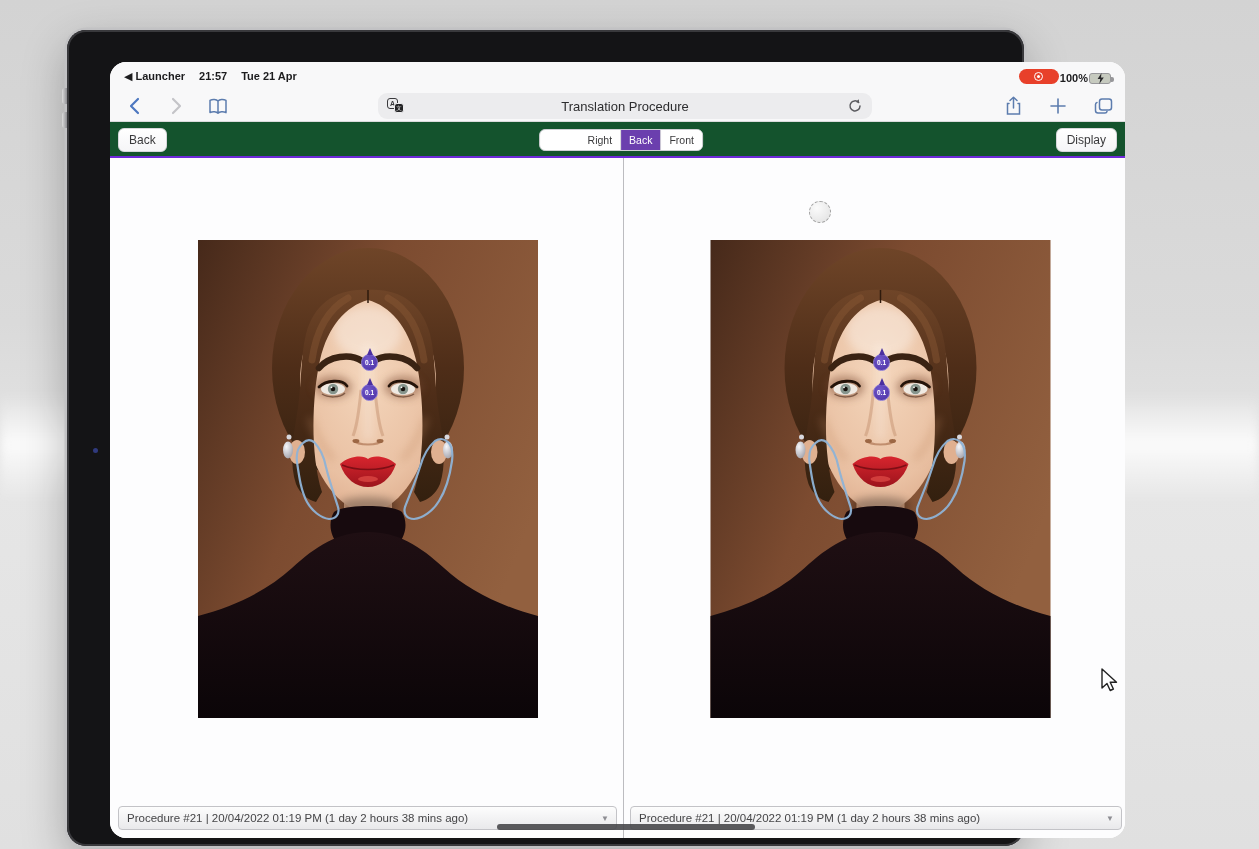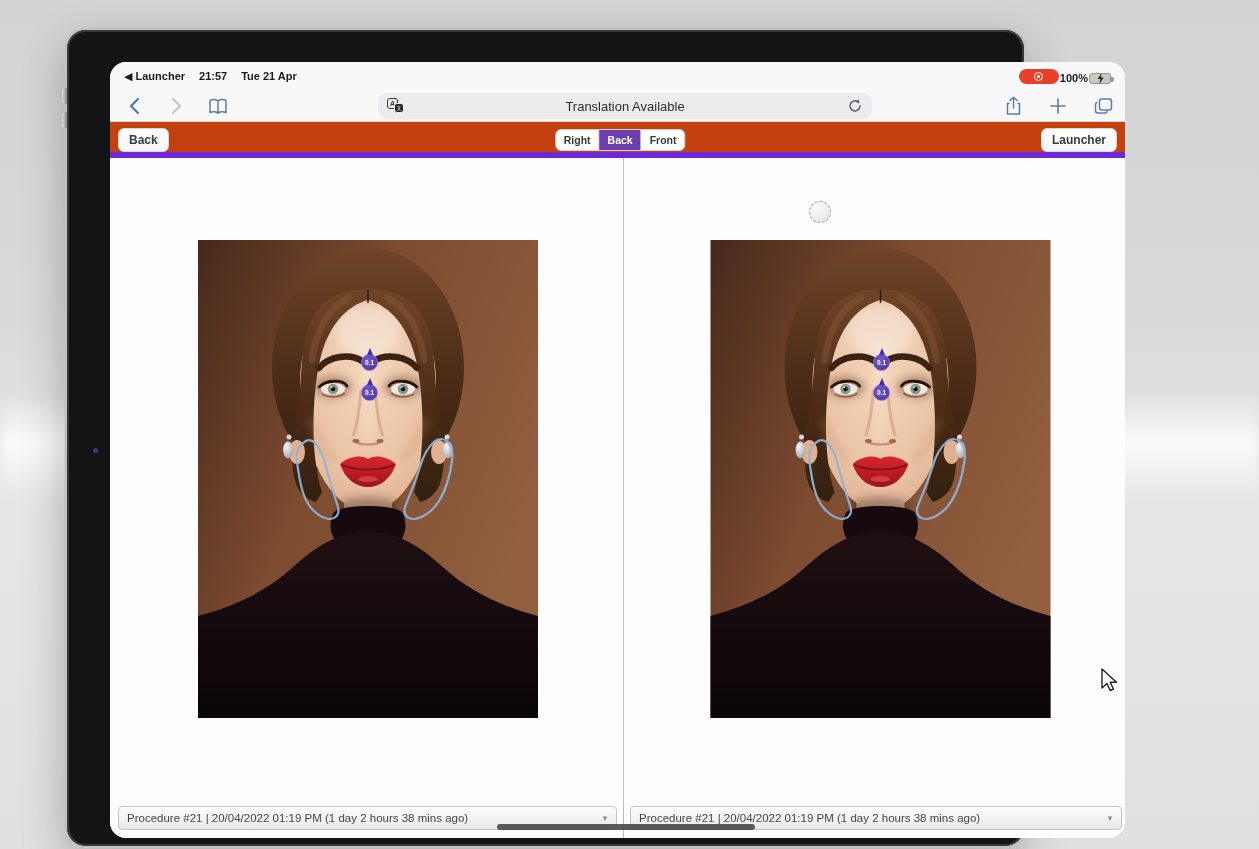--- a/index.html
+++ b/index.html
@@ -51,28 +51,28 @@
   .tr-badge { position:relative; margin-left:9px; width:18px; height:16px; z-index:2; }
   .tr-a { position:absolute; left:0; top:0; width:11px; height:11px; border:1.3px solid #39393c;
     border-radius:3px; font-size:7px; font-weight:700; color:#39393c;
     display:flex; align-items:center; justify-content:center; background:#ececee; }
   .tr-x { position:absolute; left:7px; top:5px; width:10px; height:10px; background:#232325;
     border:1px solid #ececee; border-radius:3px; font-size:5.5px; color:#fff;
     display:flex; align-items:center; justify-content:center; }
   .reload { position:absolute; right:9px; top:5px; width:16px; height:16px; z-index:2; }
   
   .app-toolbar { position:absolute; left:0; top:60px; width:1015px; height:36px;
-    background:#c2410c; border-bottom:6px solid #6d28d9;font-weight:bold; }
+    background:#14532d; border-bottom:2px solid #6d28d9; }
   .btn { position:absolute; top:6px; height:24px; padding:0 10px; font-size:12px; color:#3a3a3c;
     background:linear-gradient(180deg,#ffffff,#f5f5f7); border:1px solid #d7d7db; border-radius:6px;
     display:flex; align-items:center; cursor:default; }
   .btn-back { left:8px; } .btn-display { right:8px; }
   .segmented { position:absolute; left:50%; top:7px; transform:translateX(-48%);
     display:flex; border:1px solid #cfcfd4; border-radius:6px; overflow:hidden; height:22px;
-    background:#fff; }
+    background:#fff;padding-left:40px; }
   .seg { min-width:33px; padding:0 8px; font-size:10.5px; color:#3a3a3c; background:#fff;
     display:flex; align-items:center; justify-content:center; border-right:1px solid #d6d6da;
     cursor:default; }
   .seg:last-child { border-right:none; }
   .seg.seg-selected { background:#6b3fae; color:#fff; }
   
   .content { position:absolute; left:0; top:96px; width:1015px; height:680px; background:#fdfdfe;padding-left:28px; }
   .divider { position:absolute; left:513px; top:0; width:1px; height:680px; background:#bcbcc0; }
   .photo { position:absolute; width:340px; height:478px; }
   .photo-left { left:88px; top:82px; } .photo-right { left:600px; top:82px; }
@@ -236,21 +236,21 @@
           <svg width="20" height="17" viewBox="0 0 20 17">
             <path d="M10,3 C8.5,1.2 4.5,1 2,2.4 L2,14.6 C4.5,13.2 8.5,13.4 10,15.2 C11.5,13.4 15.5,13.2 18,14.6 L18,2.4 C15.5,1 11.5,1.2 10,3 Z M10,3 L10,15.2" fill="none" stroke="#5c7cae" stroke-width="1.5" stroke-linejoin="round"></path>
           </svg>
         </div>
 
         <div class="url-bar">
           <div class="tr-badge">
             <span class="tr-a">A</span>
               <span class="tr-x">文</span>
           </div>
-          <span class="url-title">Translation Available</span>
+          <span class="url-title">Translation Procedure</span>
           <div class="reload">
             <svg width="16" height="16" viewBox="0 0 16 16">
               <path d="M13,8 A5,5 0 1 1 11.6,4.4" fill="none" stroke="#5a5a5e" stroke-width="1.5" stroke-linecap="round"></path>
               <path d="M11.8,1.3 L12.2,4.9 L8.7,4.1 Z" fill="#5a5a5e"></path>
             </svg>
           </div>
         </div>
 
         <div class="nav-right">
           <div class="nav-icon">
@@ -273,21 +273,21 @@
         </div>
       </div>
 
       <div class="app-toolbar">
         <div class="btn btn-back">Back</div>
         <div class="segmented">
           <div class="seg">Right</div>
           <div class="seg seg-selected">Back</div>
           <div class="seg">Front</div>
         </div>
-        <div class="btn btn-display">Launcher</div>
+        <div class="btn btn-display">Display</div>
       </div>
 
       <div class="content">
         <div class="divider"></div>
 
         <div class="photo photo-left">
           <svg viewBox="0 0 340 478" width="340" height="478">
             <use href="#portrait"></use>
               <use href="#jawAnnot"></use>
           </svg>

